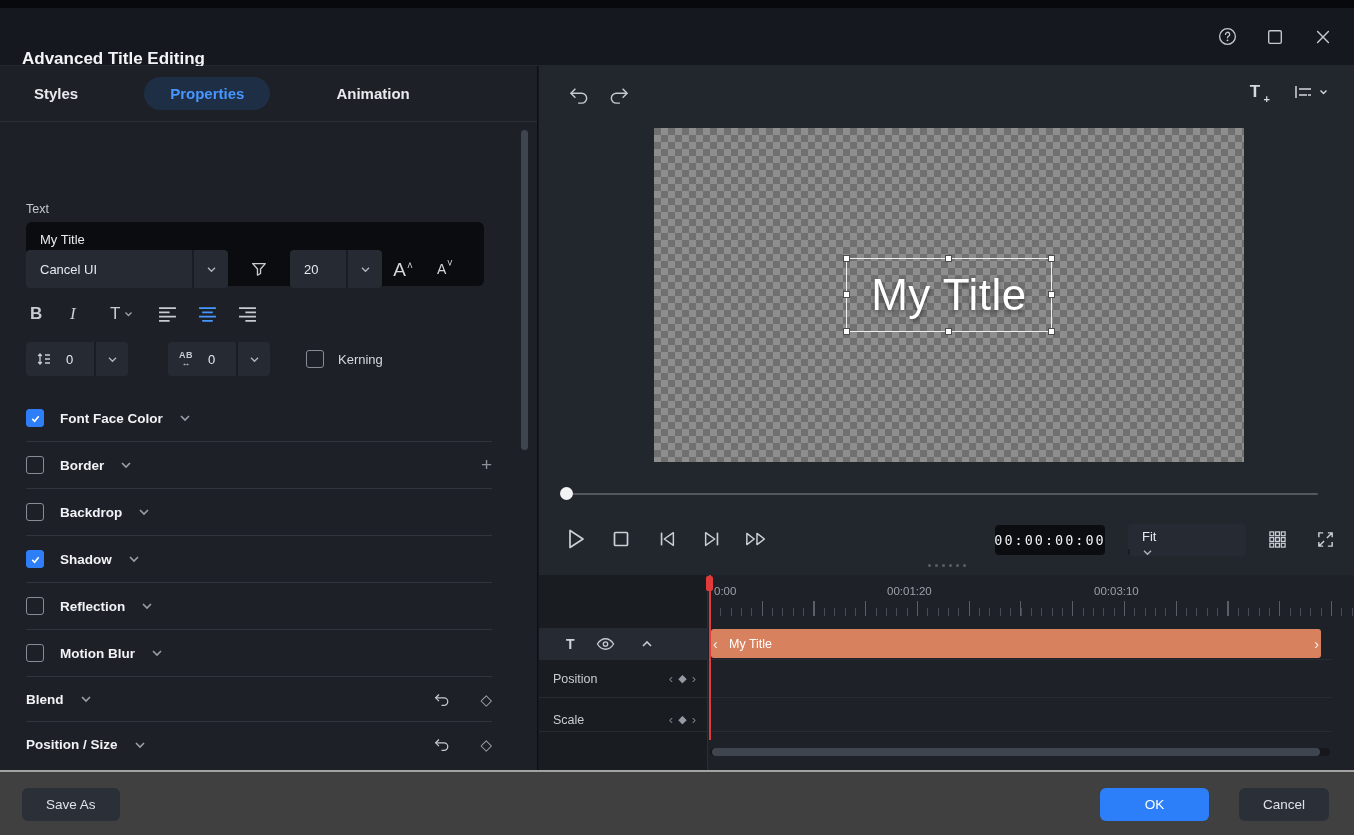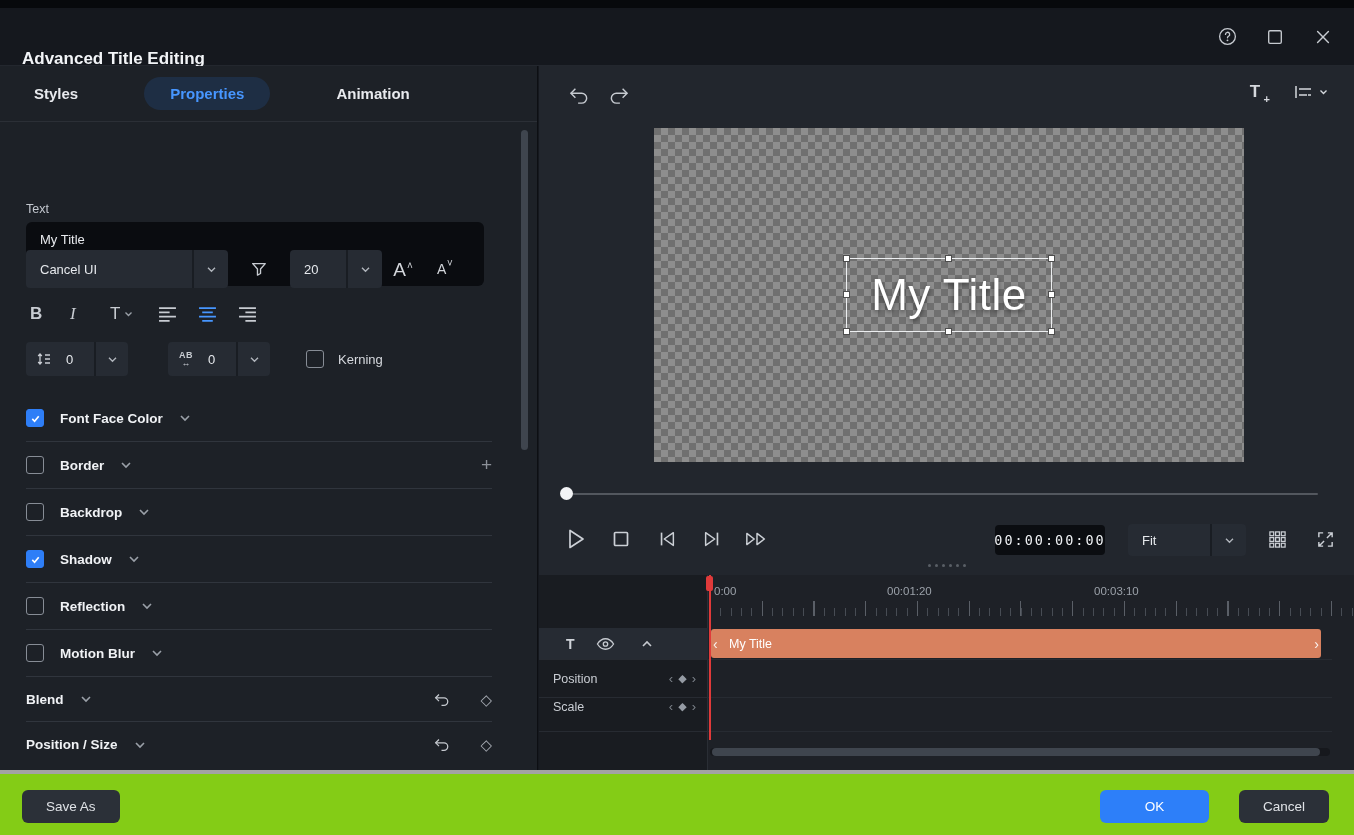--- a/index.html
+++ b/index.html
@@ -109,21 +109,21 @@
   .seekbar { position:absolute; left:0; top:420px; width:100%; height:16px; }
   .seek-line { position:absolute; left:28px; right:36px; top:7px; height:2px; background:#53575e; border-radius:1px; }
   .seek-knob { position:absolute; left:21px; top:1px; width:13px; height:13px; background:#f2f3f5; border-radius:50%; cursor:pointer; }
 
   .transport { position:absolute; left:0; top:454px; width:100%; height:38px; }
   .t-ic { position:absolute; top:4px; width:30px; height:30px; display:flex; align-items:center; justify-content:center;
           color:#ccd0d6; cursor:pointer; }
   .timecode { position:absolute; left:456px; top:5px; width:110px; height:30px; background:#0b0d11; border-radius:4px;
               display:flex; align-items:center; justify-content:center; font-family:"DejaVu Sans Mono",monospace;
               font-size:13.5px; letter-spacing:2px; color:#eef0f3; }
-  .fit-select { position:absolute; left:589px; top:4px; width:118px; height:32px; }
+  .fit-select { position:absolute; left:589px; top:4px; width:118px; height:32px;flex-direction:column; }
   .fit-select .val { font-size:13px; }
 
   .splitter-dots { position:absolute; left:0; top:498px; width:100%; display:flex; justify-content:center; gap:4px; }
   .splitter-dots i { width:3px; height:3px; border-radius:50%; background:#5a5f66; }
 
   
   .timeline { position:absolute; left:0; top:509px; width:954px; height:195px; background:#1e2127; }
   .tl-leftcol { position:absolute; left:0; top:0; width:169px; height:100%; background:#191c21; border-right:1px solid #2a2e35; }
   .ruler-label { position:absolute; top:10px; font-size:11.5px; color:#9ba1a9; }
   .ticks { position:absolute; left:171px; right:24px; top:26px; height:15px;
@@ -147,21 +147,21 @@
   .kf-nav .ar { font-size:13px; color:#7c828a; line-height:1; cursor:pointer; }
   .kf-nav .dm { font-size:11px; color:#959ba4; line-height:1; cursor:pointer; }
   .playhead-line { position:absolute; left:170px; top:0; width:2px; height:165px; background:#e03a3a; }
   .playhead-cap { position:absolute; left:167px; top:1px; width:7px; height:15px; background:#e03a3a; border-radius:2px; }
   .h-scroll { position:absolute; left:171px; top:173px; width:620px; height:8px; background:#16181d; border-radius:4px; }
   .h-scroll .thumb { position:absolute; left:2px; top:0; width:608px; height:8px; background:#3f454e; border-radius:4px; }
   .v-scroll { position:absolute; right:10px; top:23px; width:7px; height:146px; }
   .v-scroll .thumb { width:7px; height:140px; background:#3f454e; border-radius:4px; }
 
   
-  .footer { position:absolute; left:0; top:770px; width:100%; height:65px; background:#84cc16; border-top:4px solid #a3a3a3;text-decoration:underline; }
+  .footer { position:absolute; left:0; top:770px; width:100%; height:65px; background:#404040; border-top:2px solid #a3a3a3;text-decoration:underline; }
   .btn { border:none; border-radius:6px; height:33px; font-size:13.5px; font-family:"Liberation Sans",sans-serif;
          cursor:pointer; }
   .btn-saveas { position:absolute; left:22px; top:16px; padding:0 24px; background:#2b3038; color:#dfe2e6; }
   .btn-ok { position:absolute; left:1100px; top:16px; width:109px; background:#2d7ff9; color:#ffffff; }
   .btn-cancel { position:absolute; left:1239px; top:16px; padding:0 24px; background:#2b3038; color:#dfe2e6; }
 </style>
 </head>
 <body>
 
 <div class="app">
@@ -563,21 +563,21 @@
       <div class="tl-row-line" style="top:84px"></div>
       <div class="prop-track" style="top:85px;height:37px">
         <span class="ptlbl">Position</span>
         <span class="kf-nav">
           <span class="ar">‹</span>
           <span class="dm">◆</span>
           <span class="ar">›</span>
         </span>
       </div>
       <div class="tl-row-line" style="top:122px"></div>
-      <div class="prop-track" style="top:115px;height:33px">
+      <div class="prop-track" style="top:128px;height:33px">
         <span class="ptlbl">Scale</span>
         <span class="kf-nav">
           <span class="ar">‹</span>
           <span class="dm">◆</span>
           <span class="ar">›</span>
         </span>
       </div>
       <div class="tl-row-line" style="top:156px"></div>
 
       <div class="playhead-line"></div>

